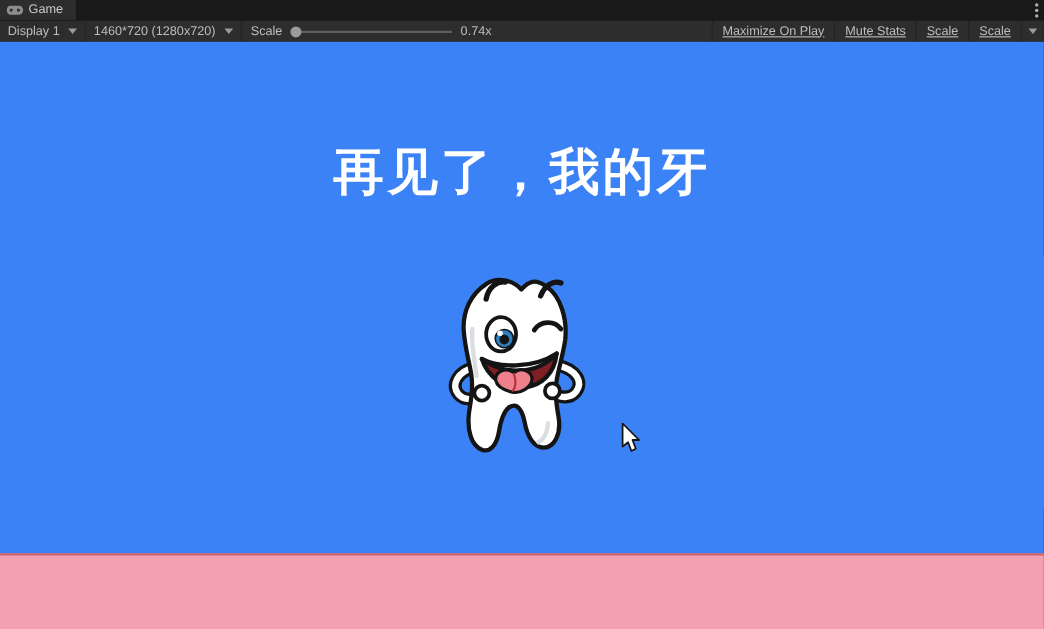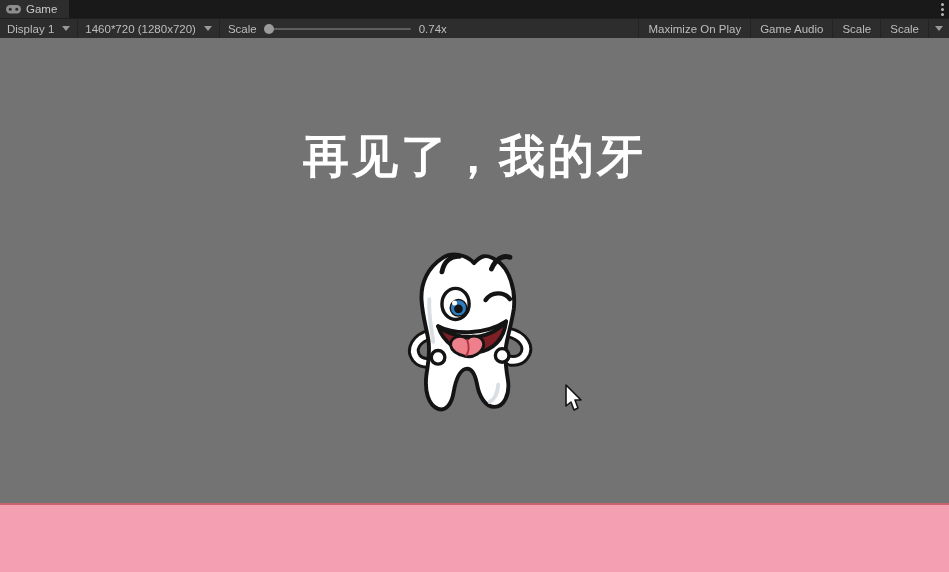--- a/index.html
+++ b/index.html
@@ -23,26 +23,26 @@
   .tb-drop { height: 100%; display: flex; align-items: center; gap: 8px; padding: 0 7px; cursor: pointer; }
   .caret { width: 0; height: 0; border-left: 4px solid transparent; border-right: 4px solid transparent;
            border-top: 5px solid #999; }
   .sep { width: 1px; height: 100%; background: #232323; }
   .scale-group { display: flex; align-items: center; gap: 8px; padding: 0 8px; height: 100%; }
   .slider-track { width: 146px; height: 2px; background: #5f5f5f; border-radius: 1px; position: relative; }
   .slider-knob { position: absolute; left: -1px; top: -4px; width: 10px; height: 10px; border-radius: 50%;
                  background: #9b9b9b; cursor: pointer; }
   .spacer { flex: 1; }
   .tb-btn { height: 100%; display: flex; align-items: center; padding: 8px 9px; border-left: 1px solid #232323;
-            cursor: pointer; white-space: nowrap; }
+            cursor: pointer; white-space: nowrap; text-decoration: underline; }
   .tb-caret-btn { height: 100%; display: flex; align-items: center; padding: 0 6px;
                   border-left: 1px solid #232323; cursor: pointer; }
 
   
-  .game-view { flex: 1; position: relative; overflow: hidden; background: #737373; }
+  .game-view { flex: 1; position: relative; overflow: hidden; background: #3b82f6; }
   .game-title { position: absolute; top: 88px; left: 0; width: 100%; text-align: center; color: #ffffff;
                 font-size: 46px; font-weight: 800; letter-spacing: 3px; }
   .tooth-wrap { position: absolute; left: 406px; top: 210px; width: 136px; height: 176px; }
   .cursor-wrap { position: absolute; left: 564px; top: 346px; width: 22px; height: 30px; }
   .footer-strip { position: absolute; left: 0; bottom: 0; width: 100%; height: 69px;
                   background: #f49fb2; border-top: 2px solid #c9636e; }
 </style>
 </head>
 <body>
 
@@ -82,21 +82,21 @@
       <span class="slider-track">
         <span class="slider-knob"></span>
       </span>
       <span>0.74x</span>
     </div>
     <div class="spacer"></div>
     <div class="tb-btn">
       <span>Maximize On Play</span>
     </div>
     <div class="tb-btn">
-      <span>Game Audio</span>
+      <span>Mute Stats</span>
     </div>
     <div class="tb-btn">
       <span>Scale</span>
     </div>
     <div class="tb-btn">
       <span>Scale</span>
     </div>
     <div class="tb-caret-btn">
       <span class="caret"></span>
     </div>

